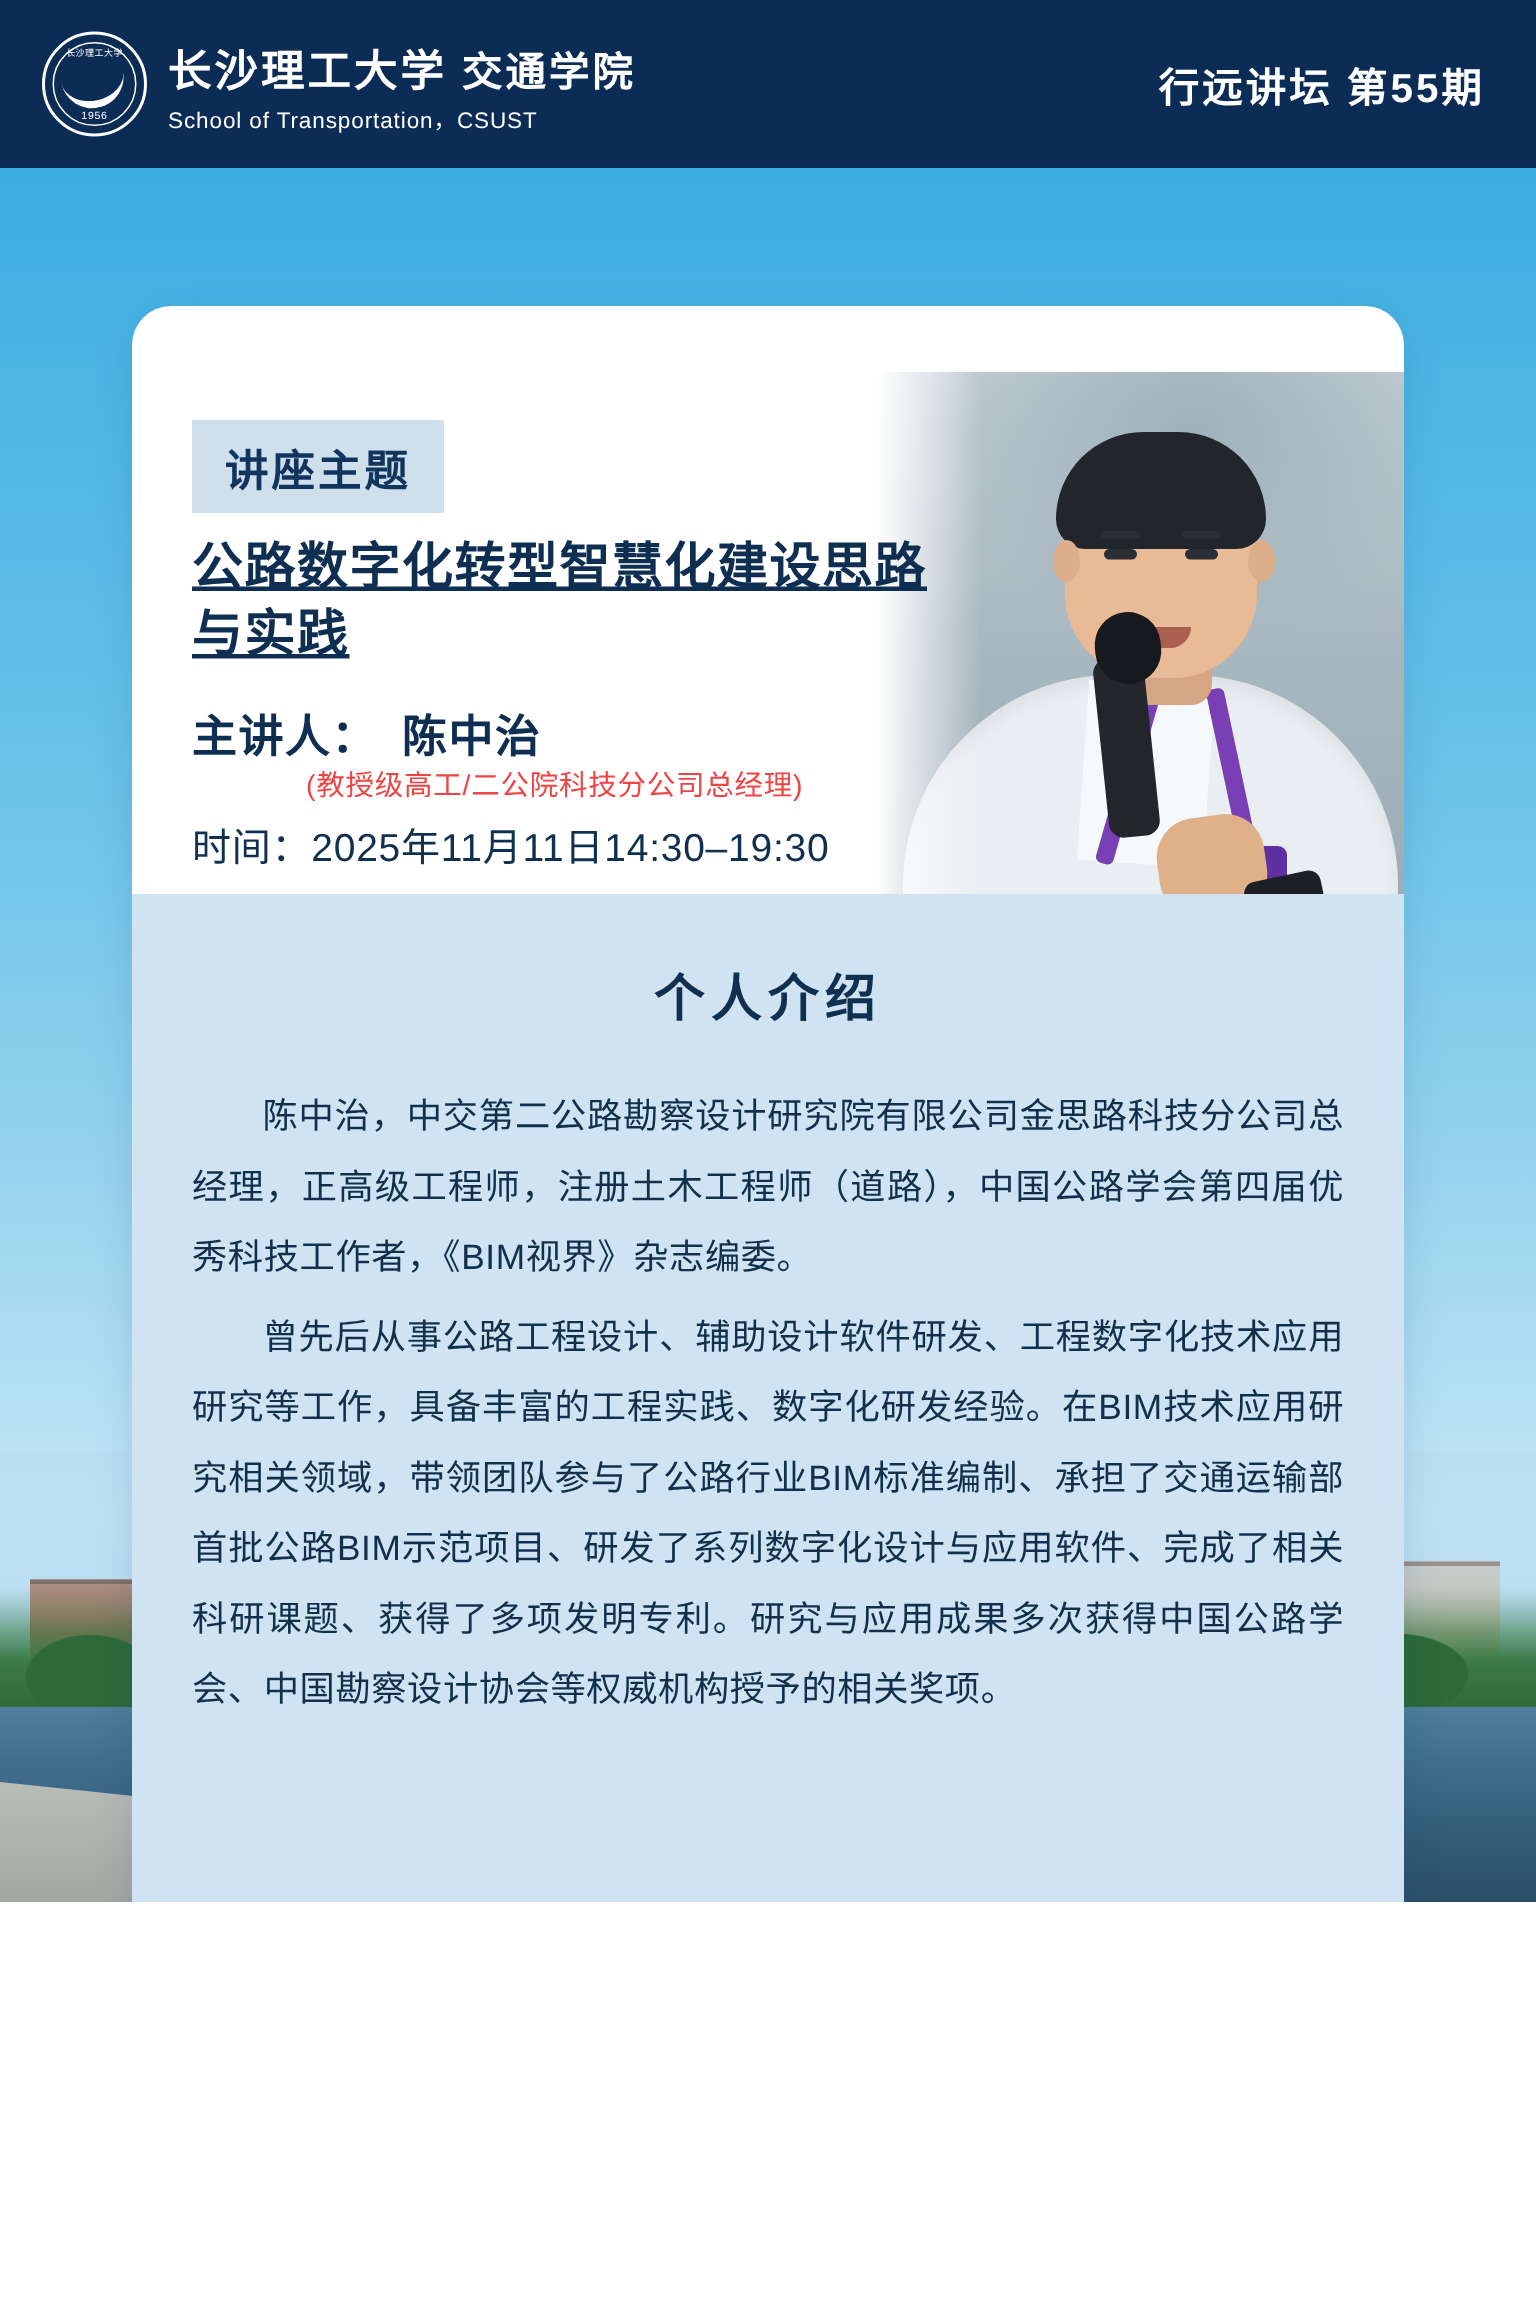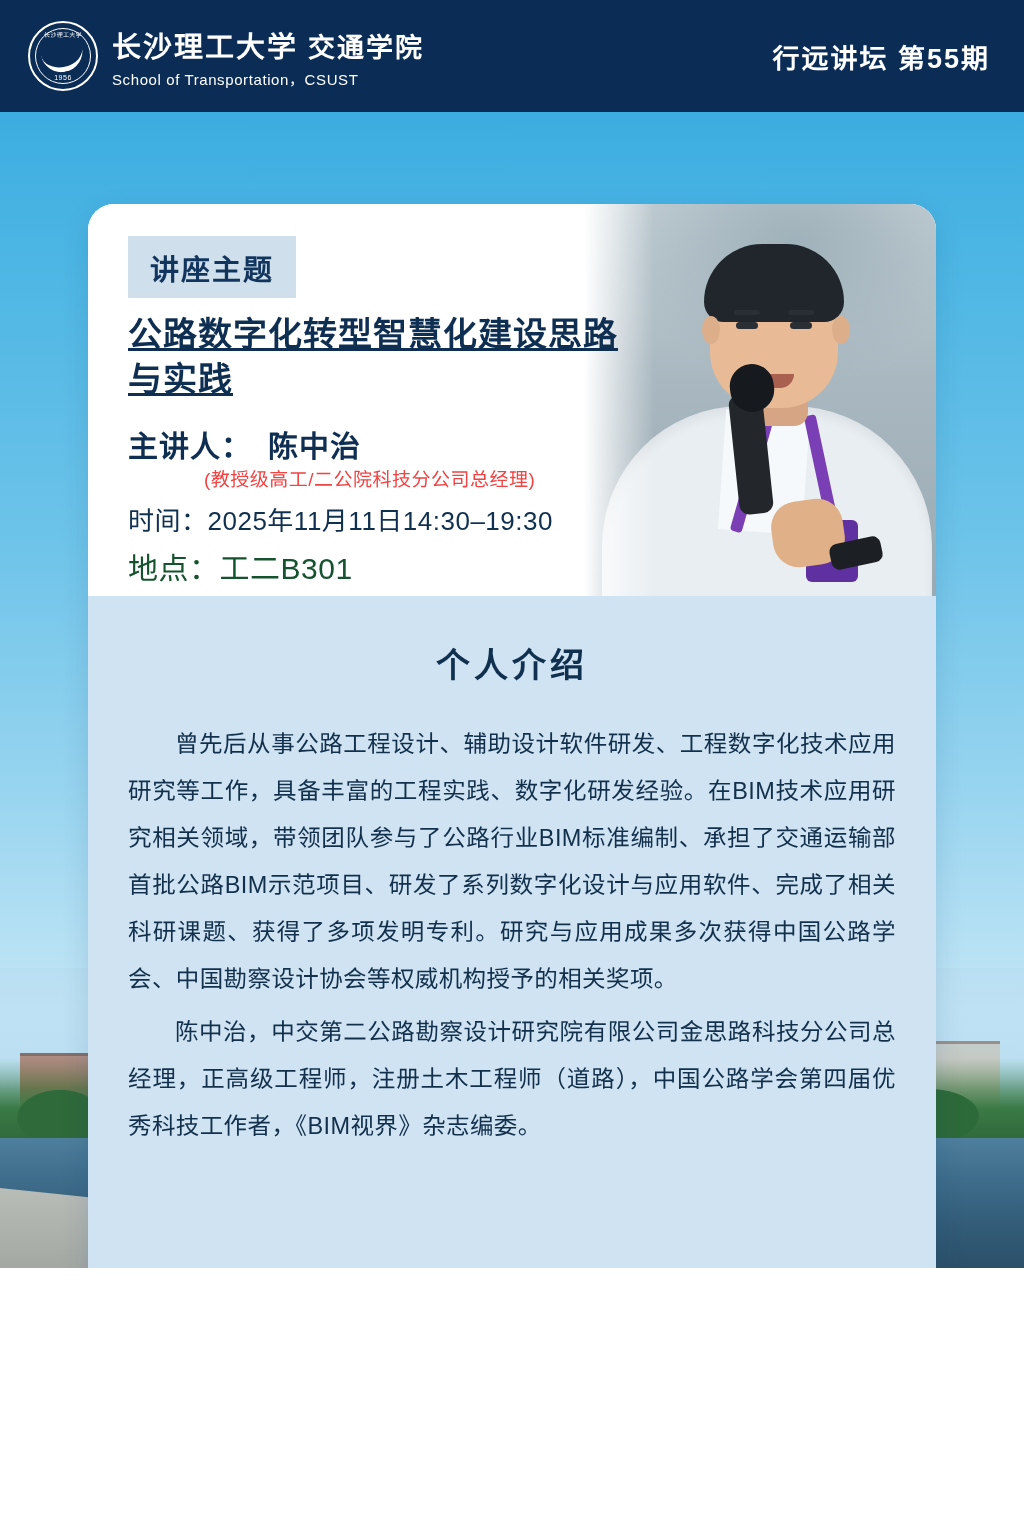--- a/index.html
+++ b/index.html
@@ -217,20 +217,21 @@
     background: #ffffff;
     overflow: hidden;
     box-shadow: 0 10px 28px rgba(0, 60, 110, 0.14);
   }
 
   
   .top-section {
     position: relative;
     height: 392px;
     background: #ffffff;
+    margin-top: 44px;
   }
   .speaker-photo {
     position: absolute;
     right: 0;
     top: 0;
     width: 352px;
     height: 392px;
     overflow: hidden;
     background: linear-gradient(180deg, #cfd9de 0%, #b9c6cd 60%, #aebcc4 100%);
   }
@@ -570,18 +571,18 @@
       <div class="meta-time">
         <span>时间：</span><span>2025年11月11日14:30–19:30</span>
       </div>
       <div class="meta-place">
         <span>地点：</span><span>工二B301</span>
       </div>
     </div>
 
     <div class="bio-section">
       <div class="bio-heading">个人介绍</div>
+      <p class="bio-p">陈中治，中交第二公路勘察设计研究院有限公司金思路科技分公司总经理，正高级工程师，注册土木工程师（道路），中国公路学会第四届优秀科技工作者，《BIM视界》杂志编委。</p>
       <p class="bio-p">曾先后从事公路工程设计、辅助设计软件研发、工程数字化技术应用研究等工作，具备丰富的工程实践、数字化研发经验。在BIM技术应用研究相关领域，带领团队参与了公路行业BIM标准编制、承担了交通运输部首批公路BIM示范项目、研发了系列数字化设计与应用软件、完成了相关科研课题、获得了多项发明专利。研究与应用成果多次获得中国公路学会、中国勘察设计协会等权威机构授予的相关奖项。</p>
-      <p class="bio-p">陈中治，中交第二公路勘察设计研究院有限公司金思路科技分公司总经理，正高级工程师，注册土木工程师（道路），中国公路学会第四届优秀科技工作者，《BIM视界》杂志编委。</p>
     </div>
 
   </div>
 </div>
 
 </body></html>

